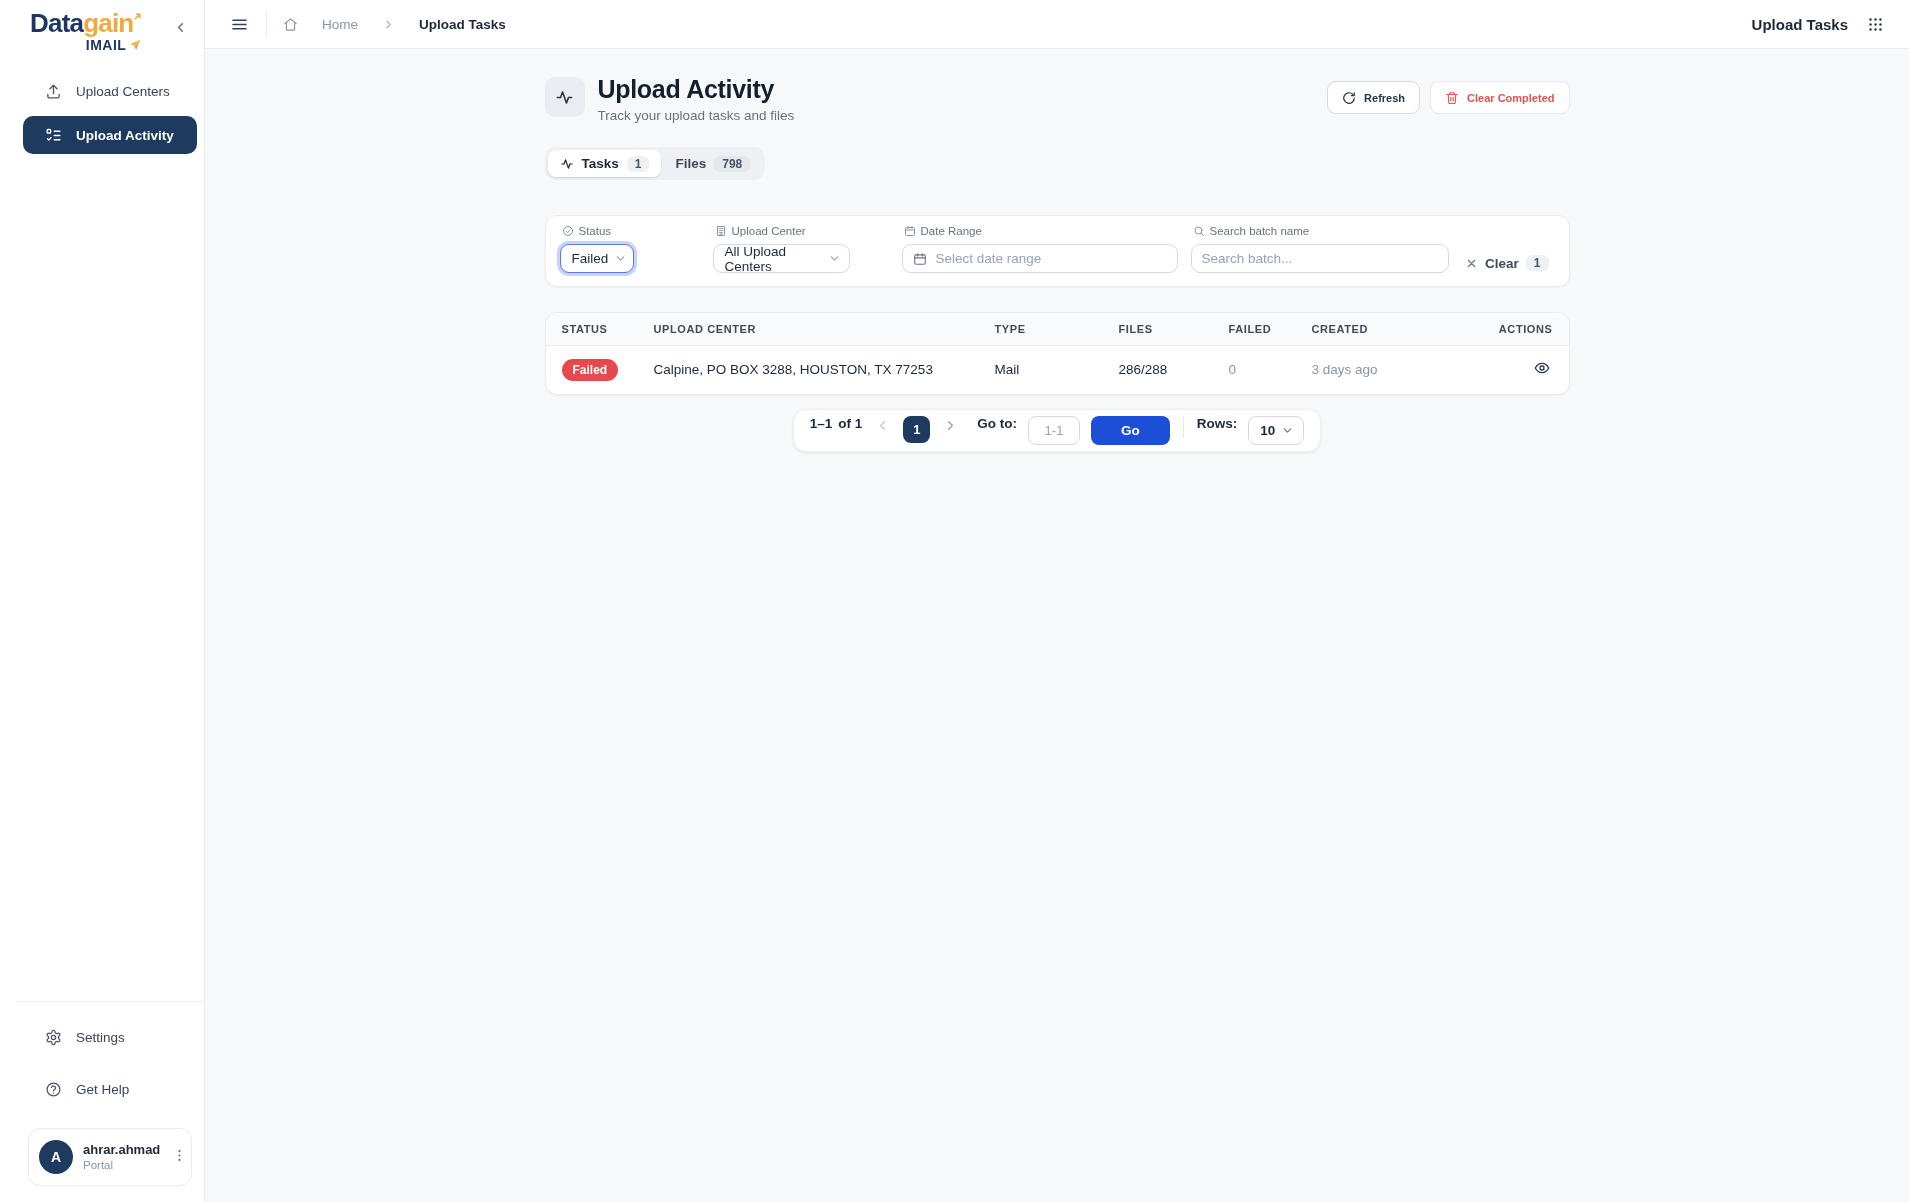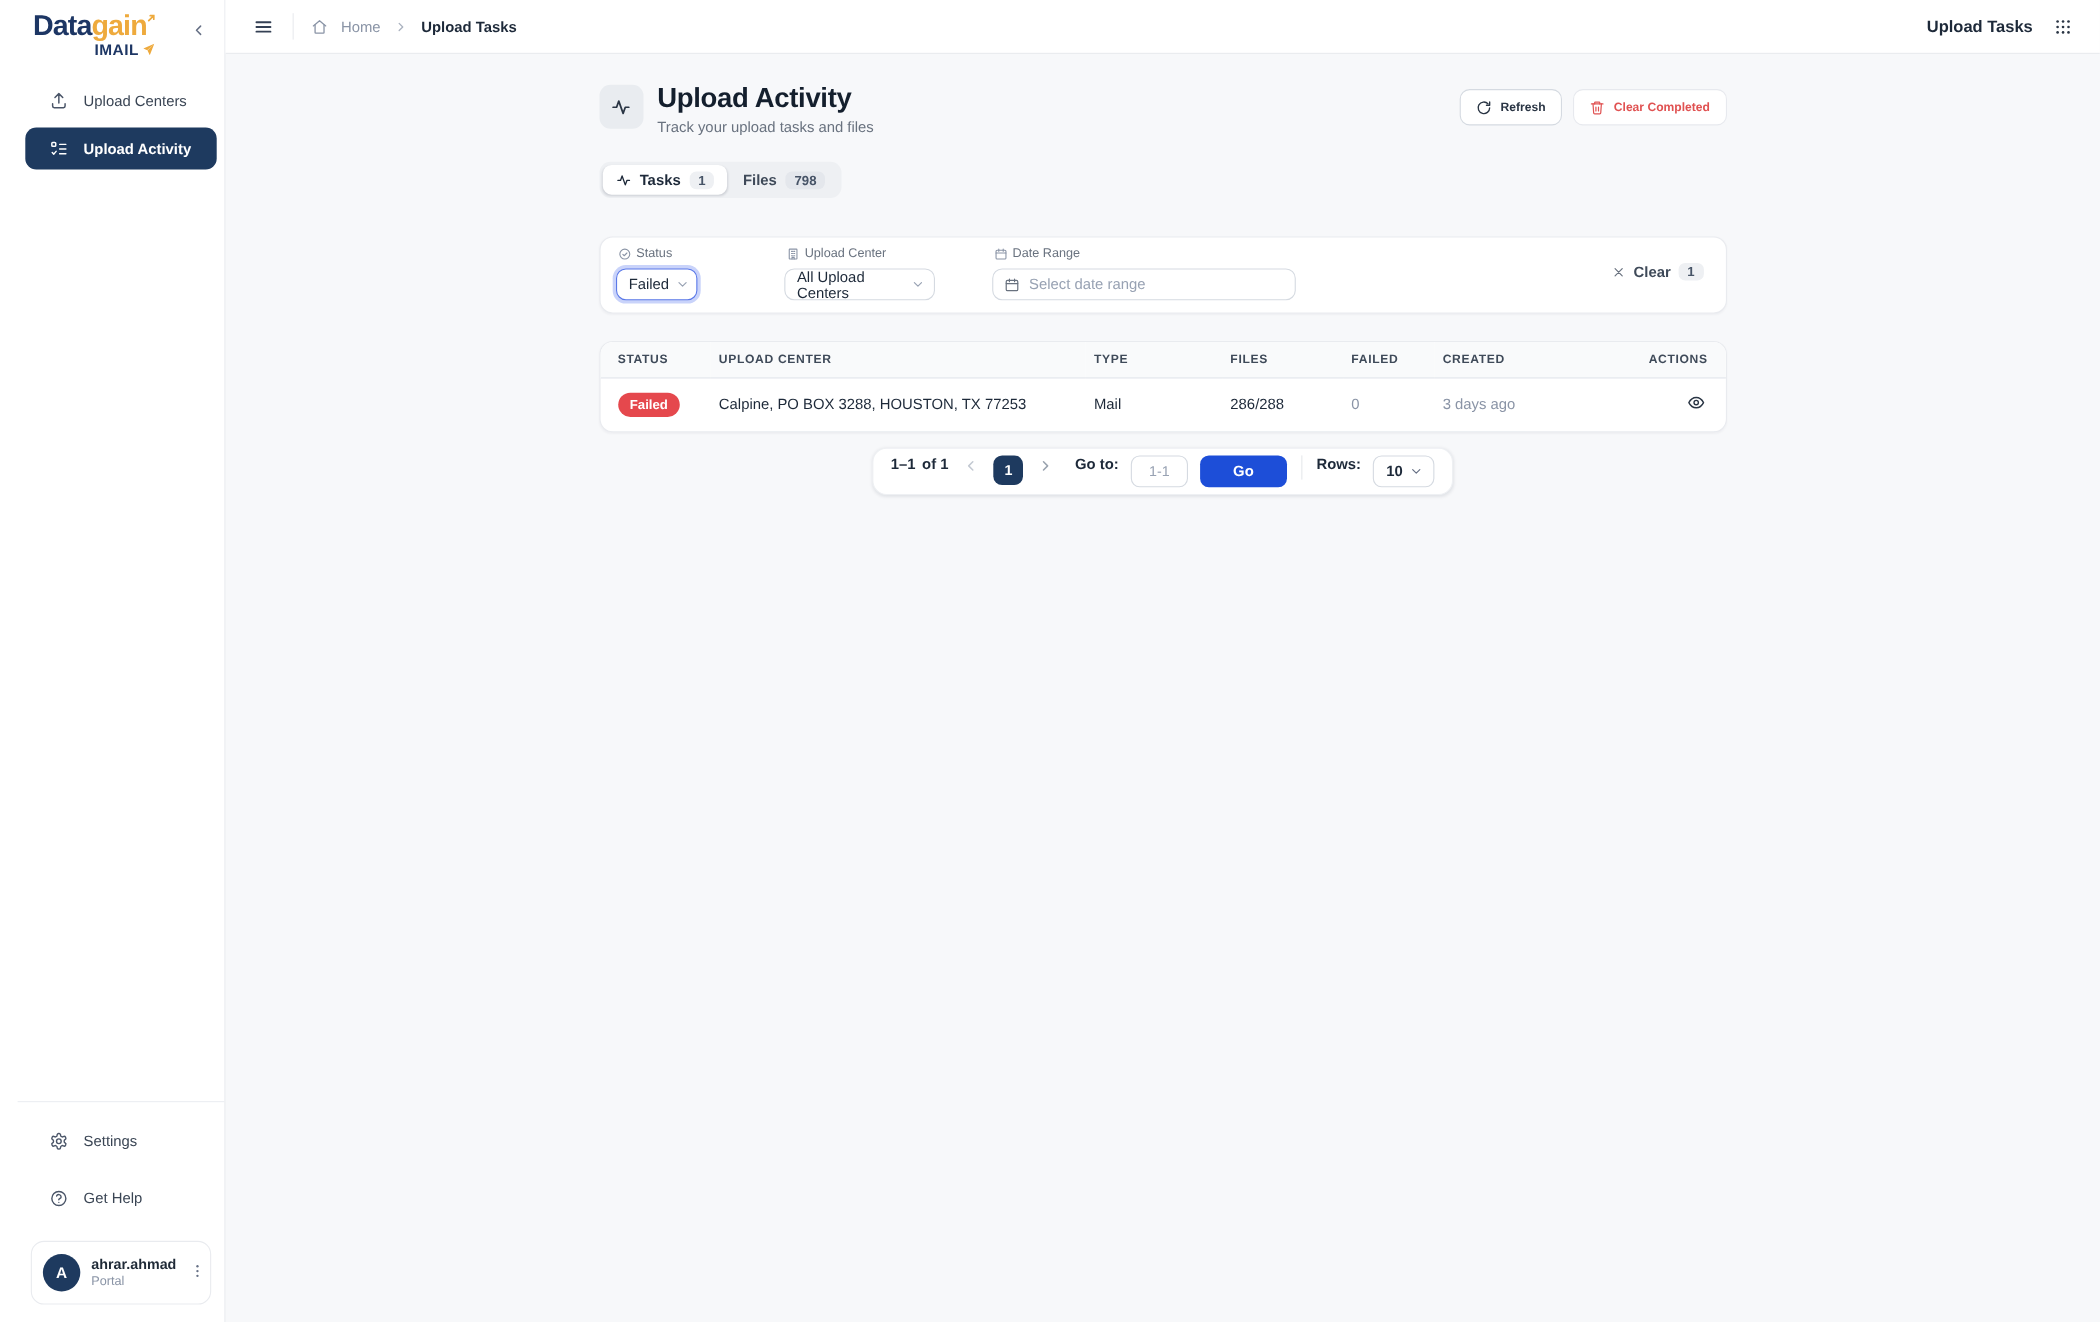--- a/index.html
+++ b/index.html
@@ -30,21 +30,21 @@
   .user-meta { flex:1; line-height:1.25; }
   .user-name { font-size:13px; font-weight:700; color:#1f2a37; }
   .user-role { font-size:11.5px; color:#8a94a6; }
   .ellipsis-btn { background:none; border:none; color:#667085; cursor:pointer; padding:2px; }
 
   
   .main { flex:1; display:flex; flex-direction:column; min-width:0; }
   .topbar { height:49px; background:#ffffff; border-bottom:1px solid #e8eaee; display:flex; align-items:center; padding:0 22px; flex-shrink:0; }
   .hamburger-btn { background:none; border:none; color:#344054; cursor:pointer; padding:4px; display:flex; }
   .tb-divider { width:1px; height:24px; background:#e8eaee; margin:0 16px 0 14px; }
-  .breadcrumb { display:flex; align-items:center; gap:12px; font-size:13.5px; }
+  .breadcrumb { display:flex; align-items:center; gap:24px; font-size:13.5px; }
   .crumb-home { color:#8a94a6; }
   .crumb-sep { color:#aab2bf; display:flex; }
   .crumb-current { color:#1d2939; font-weight:700; }
   .breadcrumb svg.home { color:#8a94a6; }
   .tb-right { margin-left:auto; display:flex; align-items:center; gap:16px; }
   .app-title { font-size:15px; font-weight:700; color:#1d2939; }
   .grid-btn { background:none; border:none; color:#2a3544; cursor:pointer; padding:3px; display:flex; }
 
   .content { flex:1; overflow:auto; }
   .container { width:1025px; margin:26px auto 0; }
@@ -80,21 +80,21 @@
   .control { height:29px; border:1px solid #d5dae1; border-radius:9px; background:#fff; display:flex; align-items:center; font-size:13.5px; color:#1d2939; cursor:pointer; }
   .sel { justify-content:space-between; padding:0 8px 0 11px; gap:6px; }
   .sel .chev { color:#98a2b3; display:flex; }
   .sel-status { width:74px; border:1.5px solid #5b79e8; box-shadow:0 0 0 3px #c9d3fa; }
   .sel-center { width:137px; }
   .inp-date { width:276px; gap:9px; padding:0 10px; cursor:text; }
   .inp-date svg { color:#69727f; flex-shrink:0; }
   .inp-search { width:258px; padding:0 10px; cursor:text; }
   .filter-card input { border:none; outline:none; background:transparent; font-family:inherit; font-size:13.5px; color:#1d2939; width:100%; }
   .filter-card input::placeholder { color:#98a2b3; }
-  .clear-btn { margin-left:auto; margin-top:10px; display:flex; align-items:center; gap:7px; background:none; border:none; font-family:inherit; font-size:13.5px; font-weight:600; color:#3f4a59; cursor:pointer; padding:4px 6px; }
+  .clear-btn { margin-left:auto; margin-top:26px; display:flex; align-items:center; gap:7px; background:none; border:none; font-family:inherit; font-size:13.5px; font-weight:600; color:#3f4a59; cursor:pointer; padding:4px 6px; }
   .clear-btn svg { color:#69727f; }
   .clear-count { font-size:12px; font-weight:600; color:#475467; background:#eef0f3; border-radius:6px; padding:1px 8px; }
 
   
   .table-card { background:#ffffff; border:1px solid #e9ebef; border-radius:12px; box-shadow:0 1px 2px rgba(16,24,40,.04); margin-top:25px; overflow:hidden; }
   table { width:100%; border-collapse:collapse; }
   thead th { background:#f9fafb; border-bottom:1px solid #e9ebef; text-align:left; font-size:11px; font-weight:700; letter-spacing:0.6px; color:#3f4a59; padding:10px 8px; }
   th.c-status, td.c-status { width:100px; padding-left:16px; }
   th.c-center, td.c-center { width:341px; }
   th.c-type, td.c-type { width:124px; }
@@ -340,20 +340,32 @@
             </div>
             <div class="control inp-date">
               <svg width="14" height="14" viewBox="0 0 24 24" fill="none" stroke="currentColor" stroke-width="1.9" stroke-linecap="round" stroke-linejoin="round">
                   <rect x="3" y="5" width="18" height="16" rx="2"></rect>
                   <path d="M8 3v4M16 3v4M3 10h18"></path>
                 </svg>
               <input type="text" placeholder="Select date range" style="">
             </div>
           </div>
 
+          <div class="f-group g-search">
+            <div class="f-label">
+              <svg width="12" height="12" viewBox="0 0 24 24" fill="none" stroke="currentColor" stroke-width="2" stroke-linecap="round" stroke-linejoin="round">
+                  <circle cx="11" cy="11" r="7"></circle>
+                  <path d="M21 21l-4.5-4.5"></path>
+                </svg>
+              <span>Search batch name</span>
+            </div>
+            <div class="control inp-search">
+              <input type="text" placeholder="Search batch..." style="">
+            </div>
+          </div>
 
           <button class="clear-btn">
             <svg width="13" height="13" viewBox="0 0 24 24" fill="none" stroke="currentColor" stroke-width="2" stroke-linecap="round">
                 <path d="M18 6L6 18M6 6l12 12"></path>
               </svg>
             <span>Clear</span>
             <span class="clear-count">1</span>
           </button>
         </div>
 

